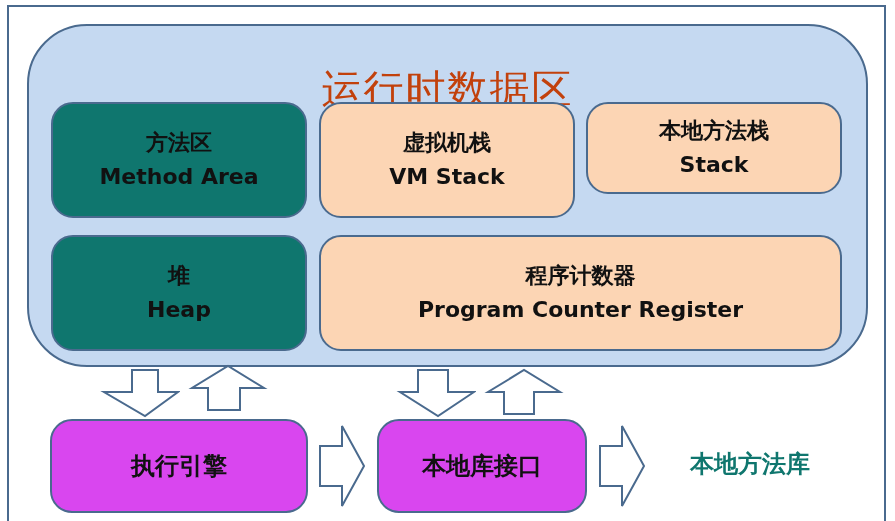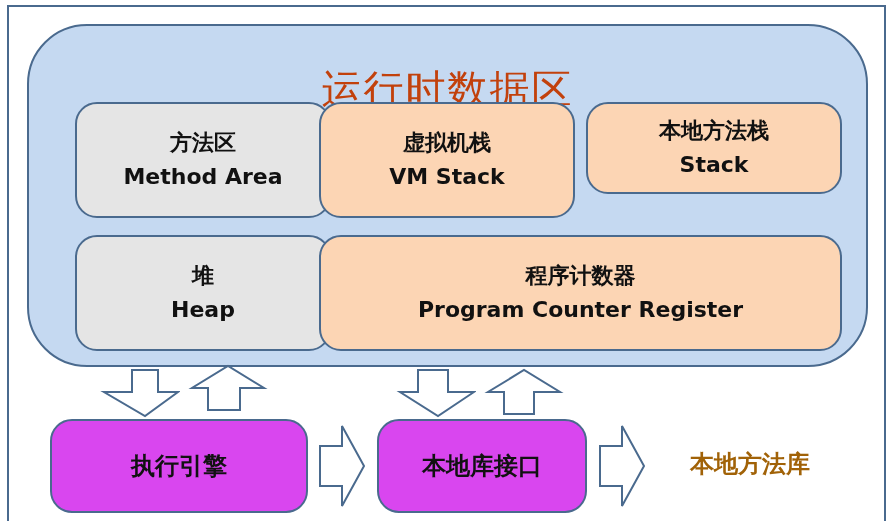--- a/index.html
+++ b/index.html
@@ -9,25 +9,25 @@
                   border: 2px solid #4a6a8e; border-bottom: none; box-sizing: border-box; }
   .runtime { position: absolute; left: 27px; top: 24px; width: 841px; height: 343px;
              background: #c5d9f1; border: 2px solid #4a6a8e; border-radius: 60px;
              box-sizing: border-box; }
   .runtime-title { position: absolute; left: 0; width: 100%; top: 36px; text-align: center;
                    font-family: "DejaVu Serif", "Liberation Serif", serif; font-size: 40px;
                    color: #c2410c; letter-spacing: 2px; }
   .box { position: absolute; border: 2px solid #4a6a8e; border-radius: 22px; box-sizing: border-box;
          display: flex; flex-direction: column; align-items: center; justify-content: center;
          text-align: center; color: #111; font-weight: bold; font-size: 22px; line-height: 34px; }
-  .pink { background: #e5e5e5; margin-left: 24px; }
+  .pink { background: #0f766e; }
   .peach { background: #fcd5b4; }
   .blue { background: #d946ef; }
   .arrow { position: absolute; }
-  .lib-label { position: absolute; left: 690px; top: 448px; font-size: 24px; font-weight: bold; color: #a16207; }
+  .lib-label { position: absolute; left: 690px; top: 448px; font-size: 24px; font-weight: bold; color: #0f766e; }
 </style>
 </head>
 <body>
 
 <div class="outer-border"></div>
 
 <div class="runtime">
   <div class="runtime-title">运行时数据区</div>
 </div>
 

